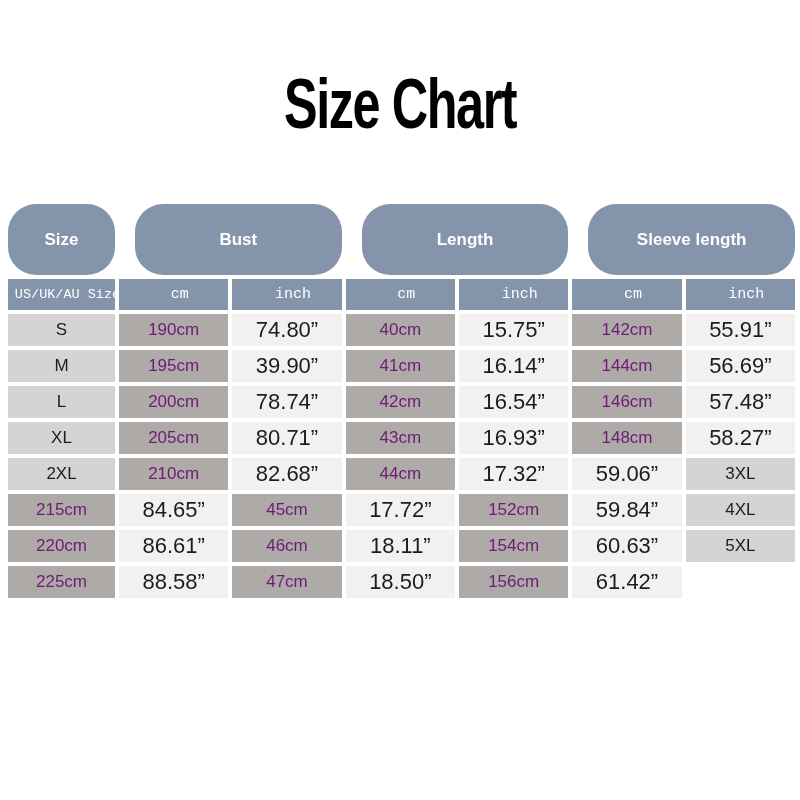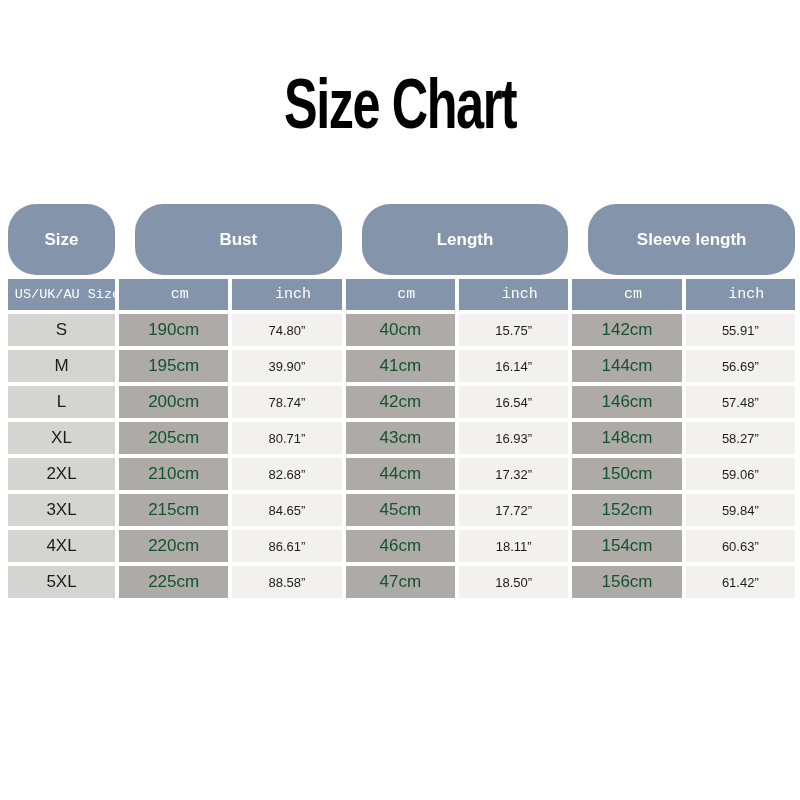--- a/index.html
+++ b/index.html
@@ -69,27 +69,27 @@
   .subheader.first {
     font-size: 13.5px;
   }
   .cell-size {
     background: #d4d4d3;
     color: #1c1c1c;
     font-size: 17px;
   }
   .cell-cm {
     background: #adaaa8;
-    color: #14532d;
+    color: #701a75;
     font-size: 17px;
   }
   .cell-inch {
     background: #f2f1f0;
     color: #1c1c1c;
-    font-size: 13px;
+    font-size: 22px;
   }
 </style>
 </head>
 <body>
 
 <div class="page">
 
   <div class="title-wrap">
     <span class="title">Size Chart</span>
   </div>
@@ -139,21 +139,20 @@
     <div class="cell cell-cm">43cm</div>
     <div class="cell cell-inch">16.93”</div>
     <div class="cell cell-cm">148cm</div>
     <div class="cell cell-inch">58.27”</div>
 
     <div class="cell cell-size">2XL</div>
     <div class="cell cell-cm">210cm</div>
     <div class="cell cell-inch">82.68”</div>
     <div class="cell cell-cm">44cm</div>
     <div class="cell cell-inch">17.32”</div>
-    <div class="cell cell-cm">150cm</div>
     <div class="cell cell-inch">59.06”</div>
 
     <div class="cell cell-size">3XL</div>
     <div class="cell cell-cm">215cm</div>
     <div class="cell cell-inch">84.65”</div>
     <div class="cell cell-cm">45cm</div>
     <div class="cell cell-inch">17.72”</div>
     <div class="cell cell-cm">152cm</div>
     <div class="cell cell-inch">59.84”</div>
 

